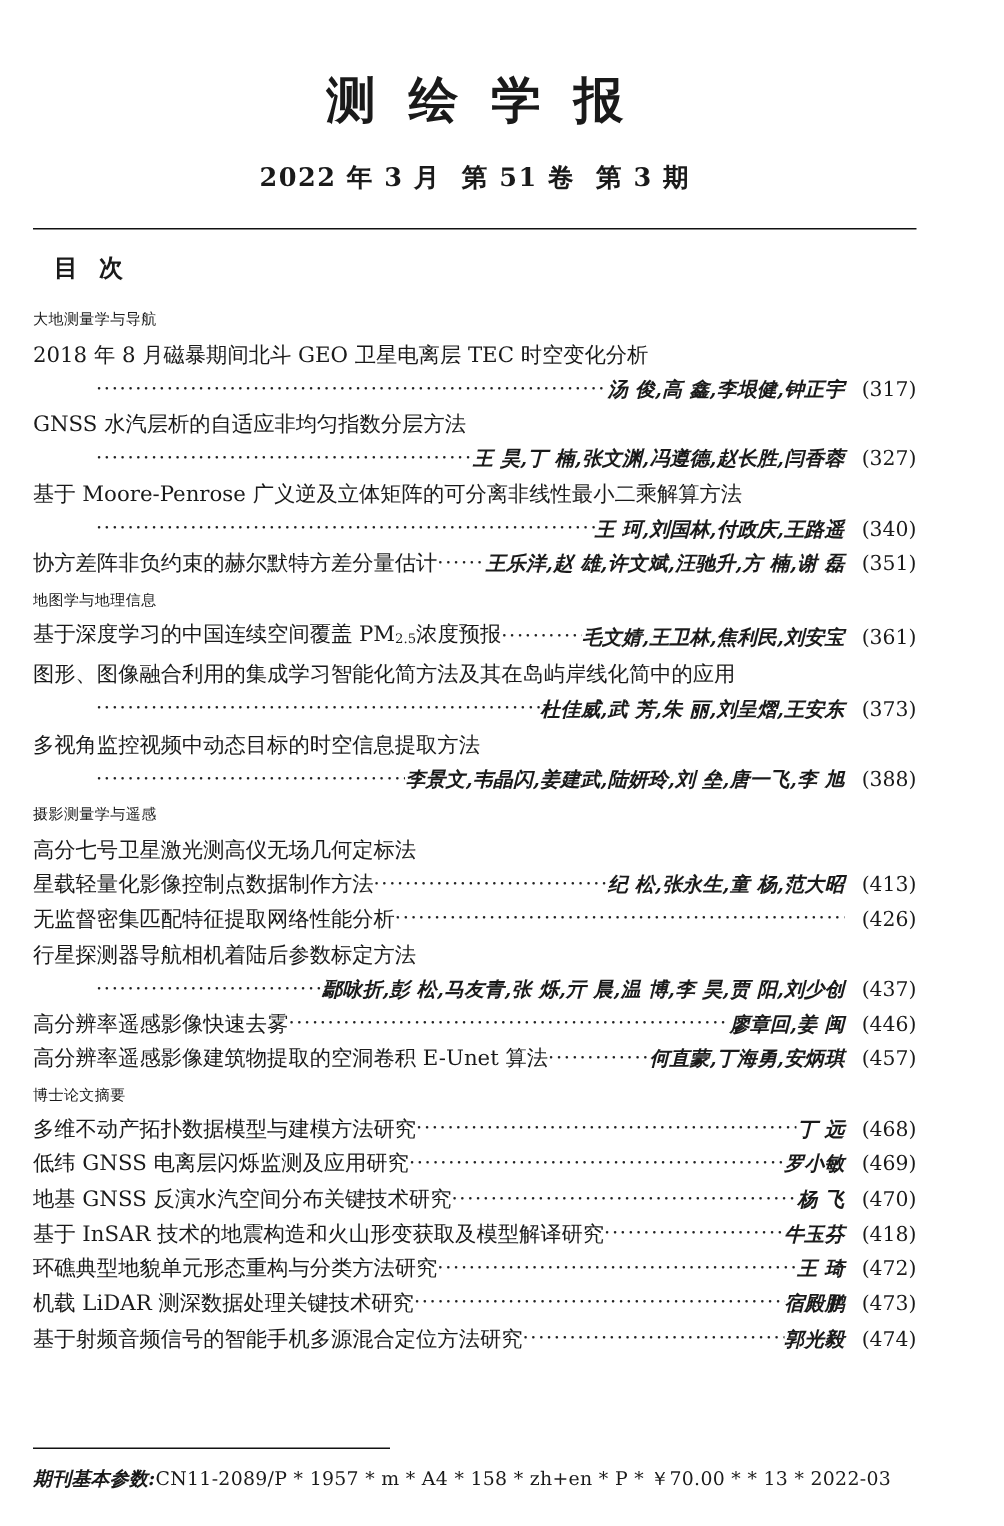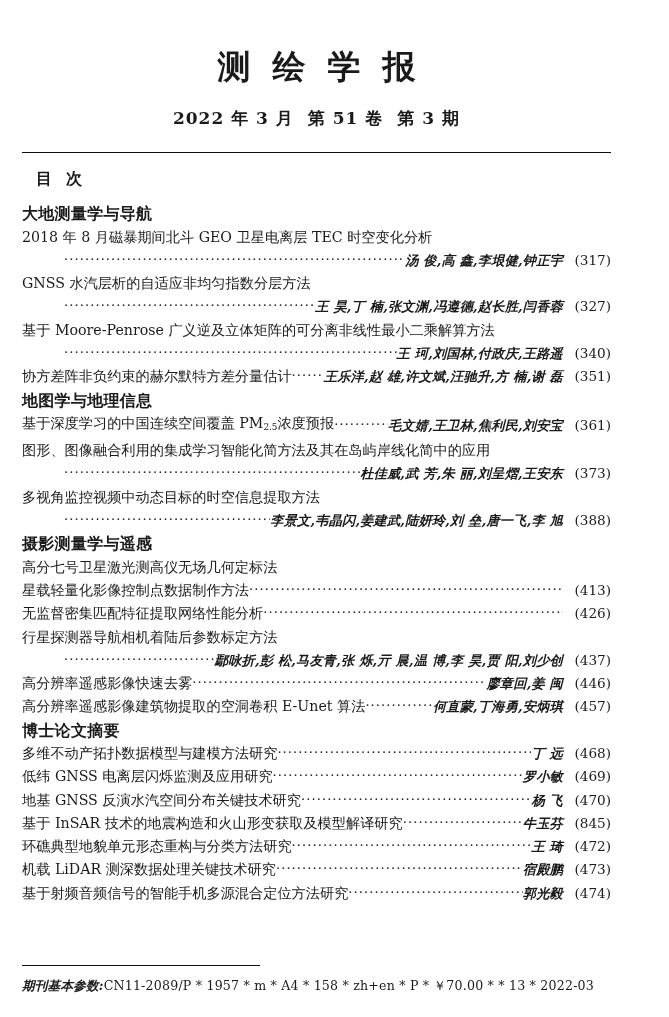--- a/index.html
+++ b/index.html
@@ -58,22 +58,22 @@
     text-indent: 14px;
     margin: 16px 0 12px 0;
   }
 
   
   .toc {
     font-size: 14.2px;
     line-height: 23.3px;
   }
   .section-title {
-    font-weight: bold;
-    font-size: 16px;
+    font-weight: normal;
+    font-size: 10px;
     font-family: "DejaVu Sans", "Liberation Sans", sans-serif;
     letter-spacing: .3px;
     line-height: 23.3px;
   }
 
   
   .entry { }
 
   
   .row {
@@ -221,20 +221,21 @@
         </div>
       </div>
       <div class="section-title">摄影测量学与遥感</div>
       <div class="entry">
         <div class="row-title">高分七号卫星激光测高仪无场几何定标法</div>
       </div>
       <div class="entry">
         <div class="row">
           <span class="ttl">星载轻量化影像控制点数据制作方法</span>
           <span class="dots"></span>
+          <span class="authors">纪 松,张永生,童 杨,范大昭</span>
           <span class="page-no">(413)</span>
         </div>
       </div>
       <div class="entry">
         <div class="row">
           <span class="ttl">无监督密集匹配特征提取网络性能分析</span>
           <span class="dots"></span>
           <span class="page-no">(426)</span>
         </div>
       </div>
@@ -285,21 +286,21 @@
           <span class="dots"></span>
           <span class="authors">杨 飞</span>
           <span class="page-no">(470)</span>
         </div>
       </div>
       <div class="entry">
         <div class="row">
           <span class="ttl">基于 InSAR 技术的地震构造和火山形变获取及模型解译研究</span>
           <span class="dots"></span>
           <span class="authors">牛玉芬</span>
-          <span class="page-no">(845)</span>
+          <span class="page-no">(418)</span>
         </div>
       </div>
       <div class="entry">
         <div class="row">
           <span class="ttl">环礁典型地貌单元形态重构与分类方法研究</span>
           <span class="dots"></span>
           <span class="authors">王 琦</span>
           <span class="page-no">(472)</span>
         </div>
       </div>

